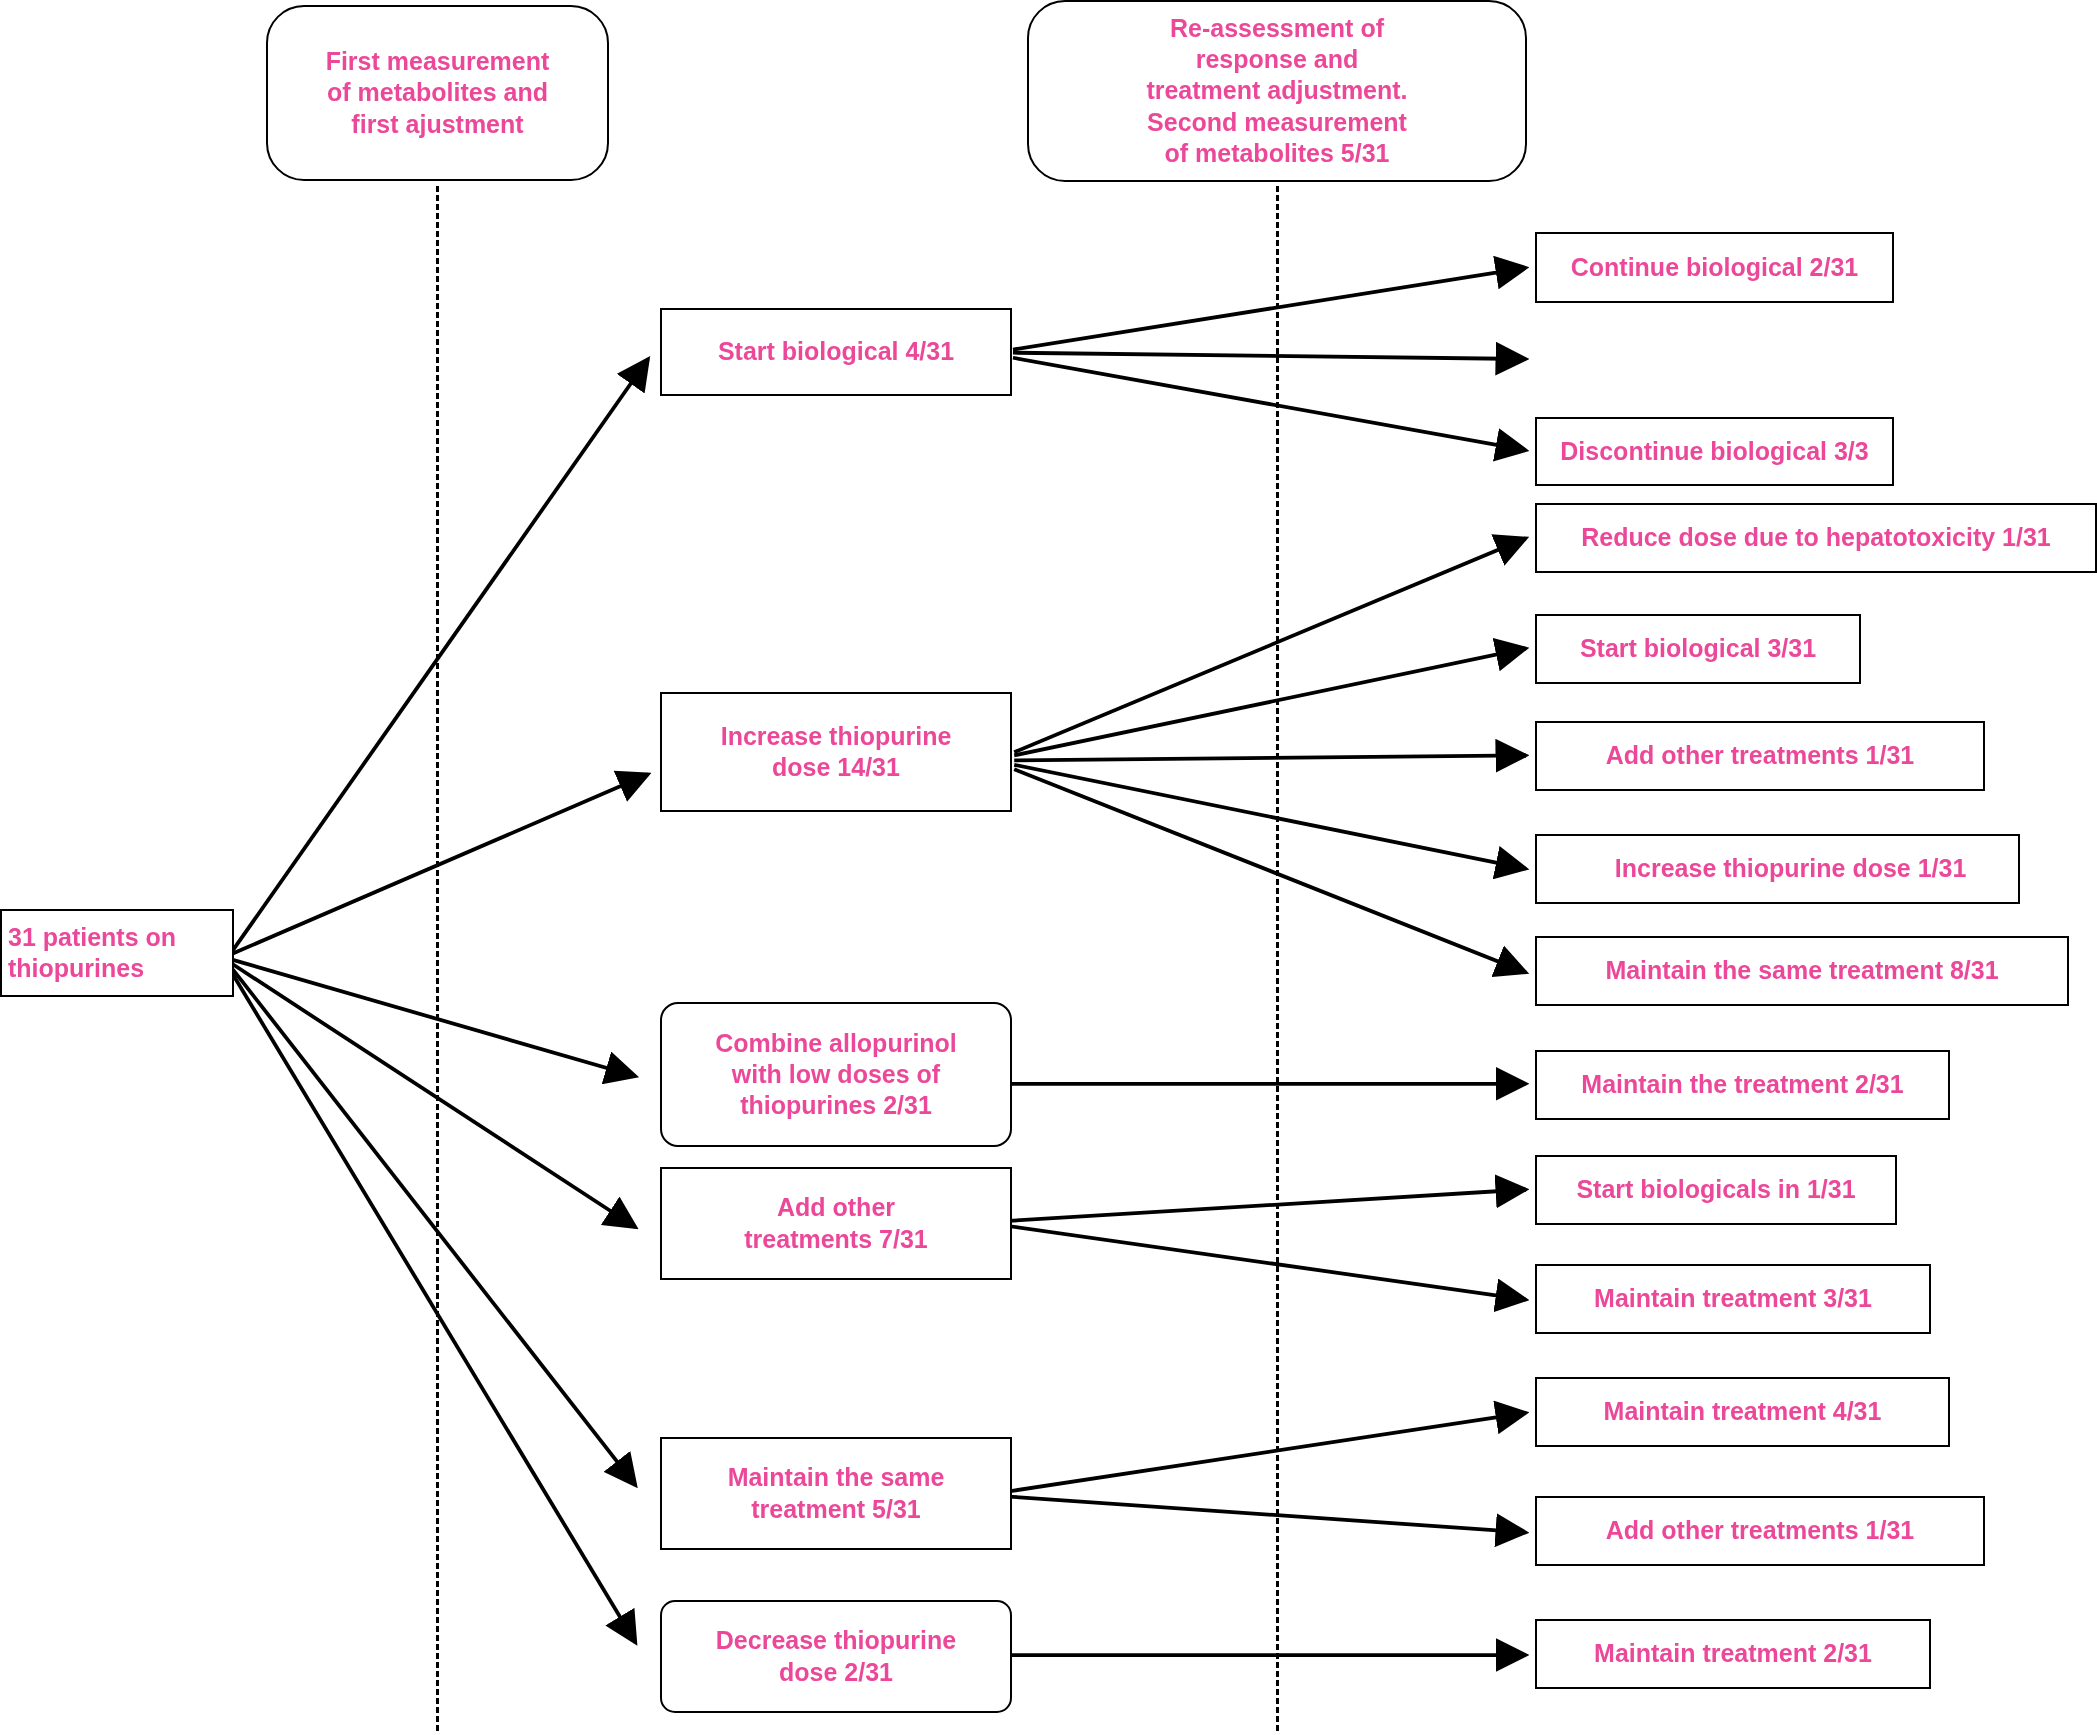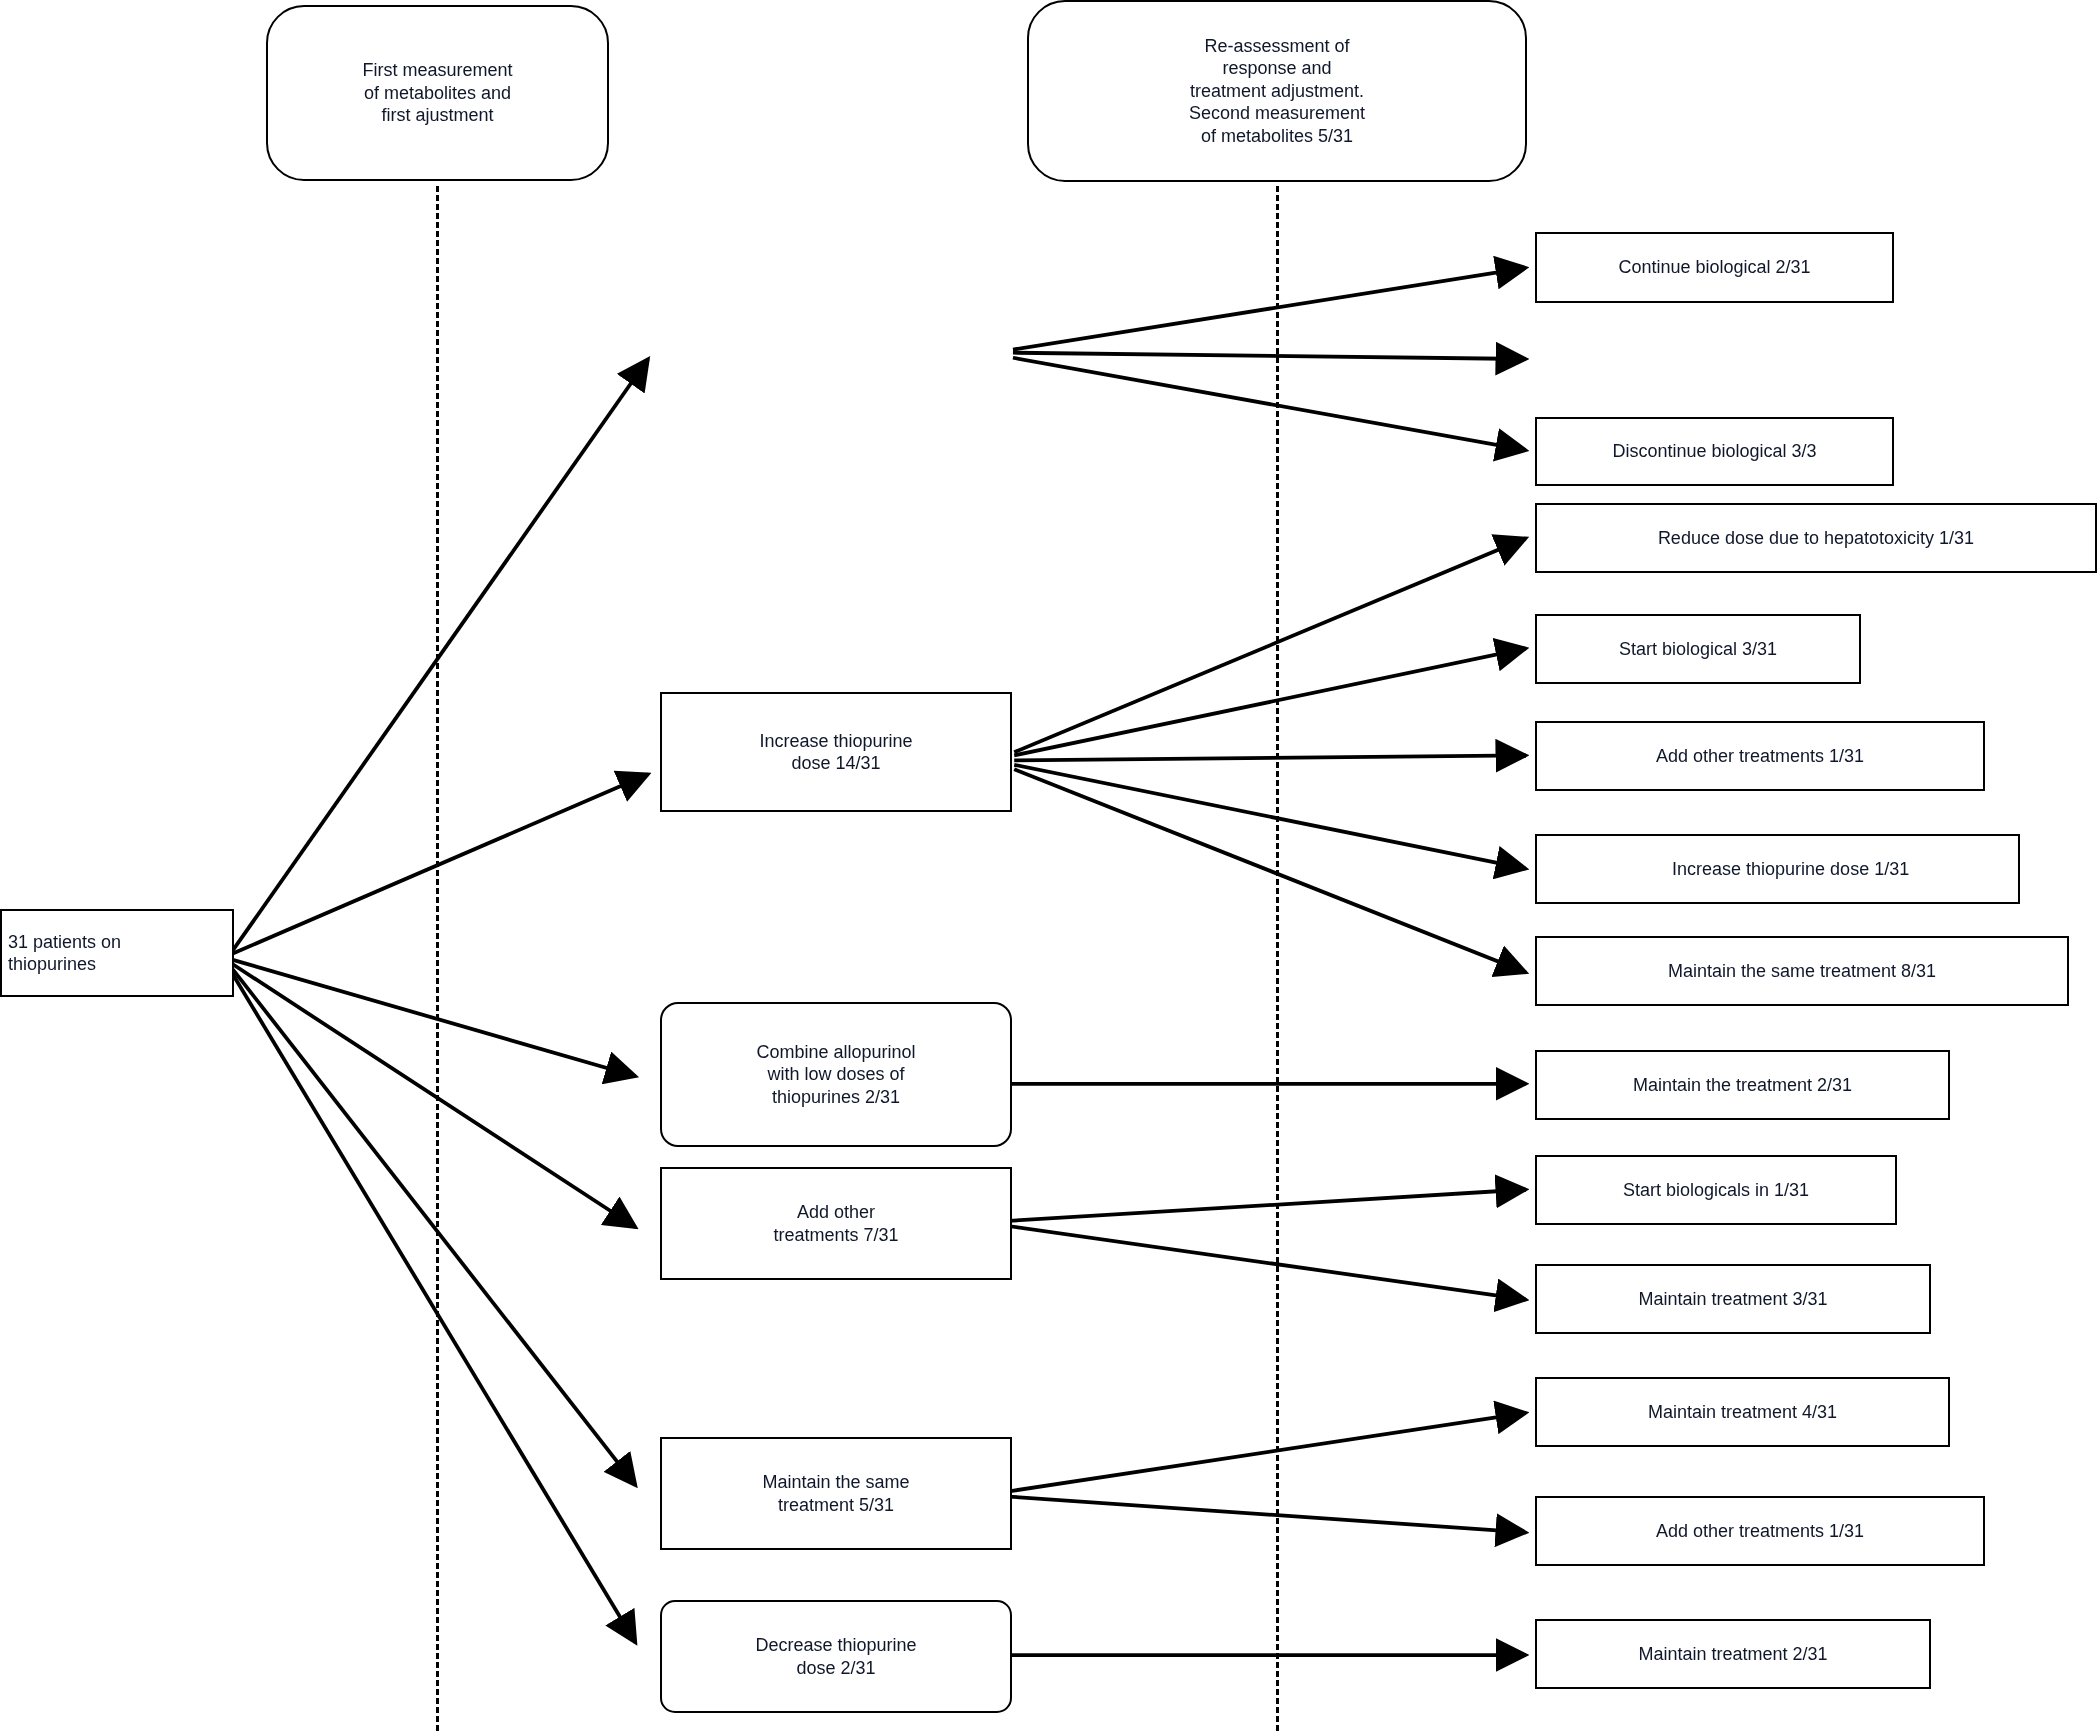--- a/index.html
+++ b/index.html
@@ -27,24 +27,25 @@
   }
   .node {
     position: absolute;
     box-sizing: border-box;
     border: 2.5px solid #000000;
     background: #ffffff;
     display: flex;
     align-items: center;
     justify-content: center;
     text-align: center;
-    font-size: 18px;
+    font-size: 25px;
     line-height: 1.25;
-    color: #0f172a;
+    color: #ec4899;
     padding: 3.8px 8.8px;
+    font-weight: bold;
   }
   .node.rounded {
     border-radius: 38px;
   }
   .node.left-align {
     justify-content: flex-start;
     text-align: left;
   }
   .node-text {
     white-space: pre-line;
@@ -126,20 +127,23 @@
 treatment adjustment.
 Second measurement
 of metabolites 5/31</span>
   </div>
 
   <div class="node left-align" style="left:0px; top:909px; width:234px; height:88px;padding-left:6px;">
     <span class="node-text">31 patients on
 thiopurines</span>
   </div>
 
+  <div class="node" style="left:660px; top:308px; width:352px; height:88px;">
+    <span class="node-text">Start biological 4/31</span>
+  </div>
 
   <div class="node" style="left:660px; top:692px; width:352px; height:120px;">
     <span class="node-text">Increase thiopurine
 dose 14/31</span>
   </div>
 
   <div class="node" style="left:660px; top:1002px; width:352px; height:145px;border-radius:18px;">
     <span class="node-text">Combine allopurinol
 with low doses of
 thiopurines 2/31</span>

